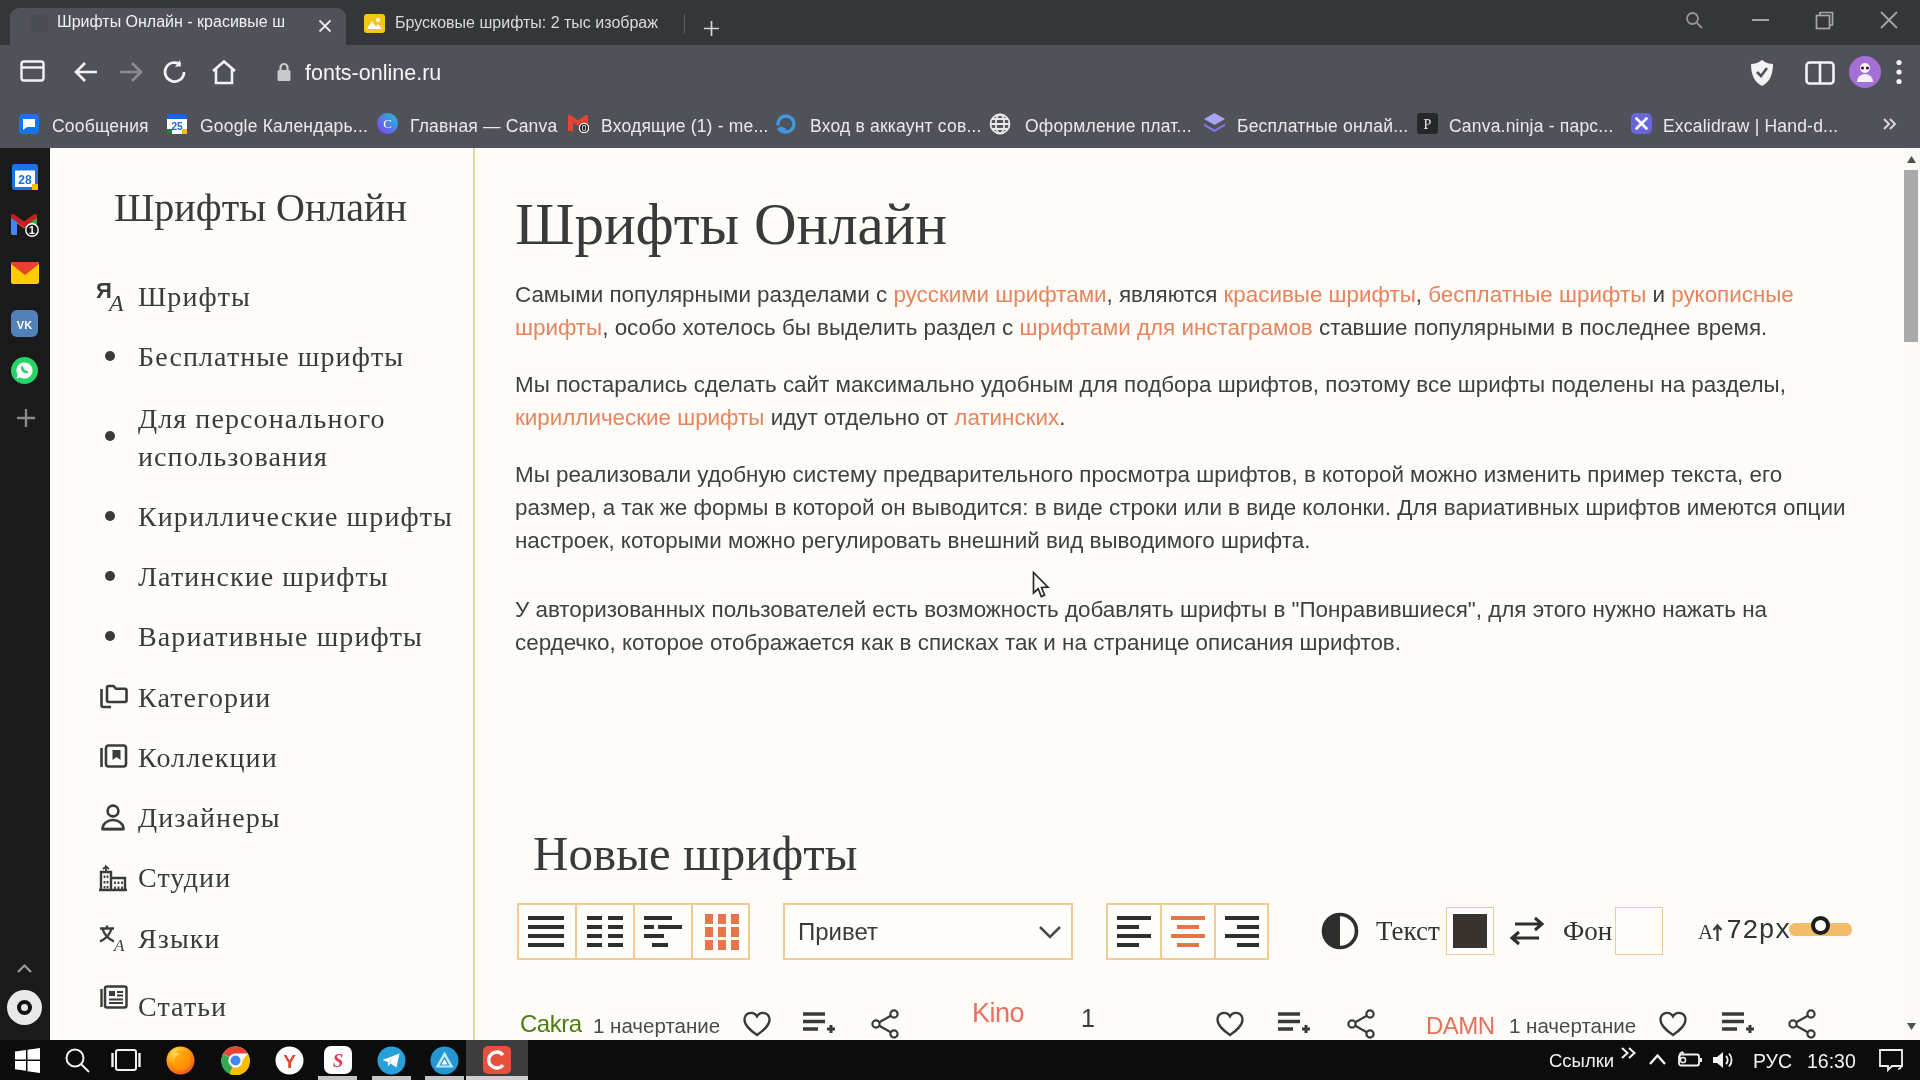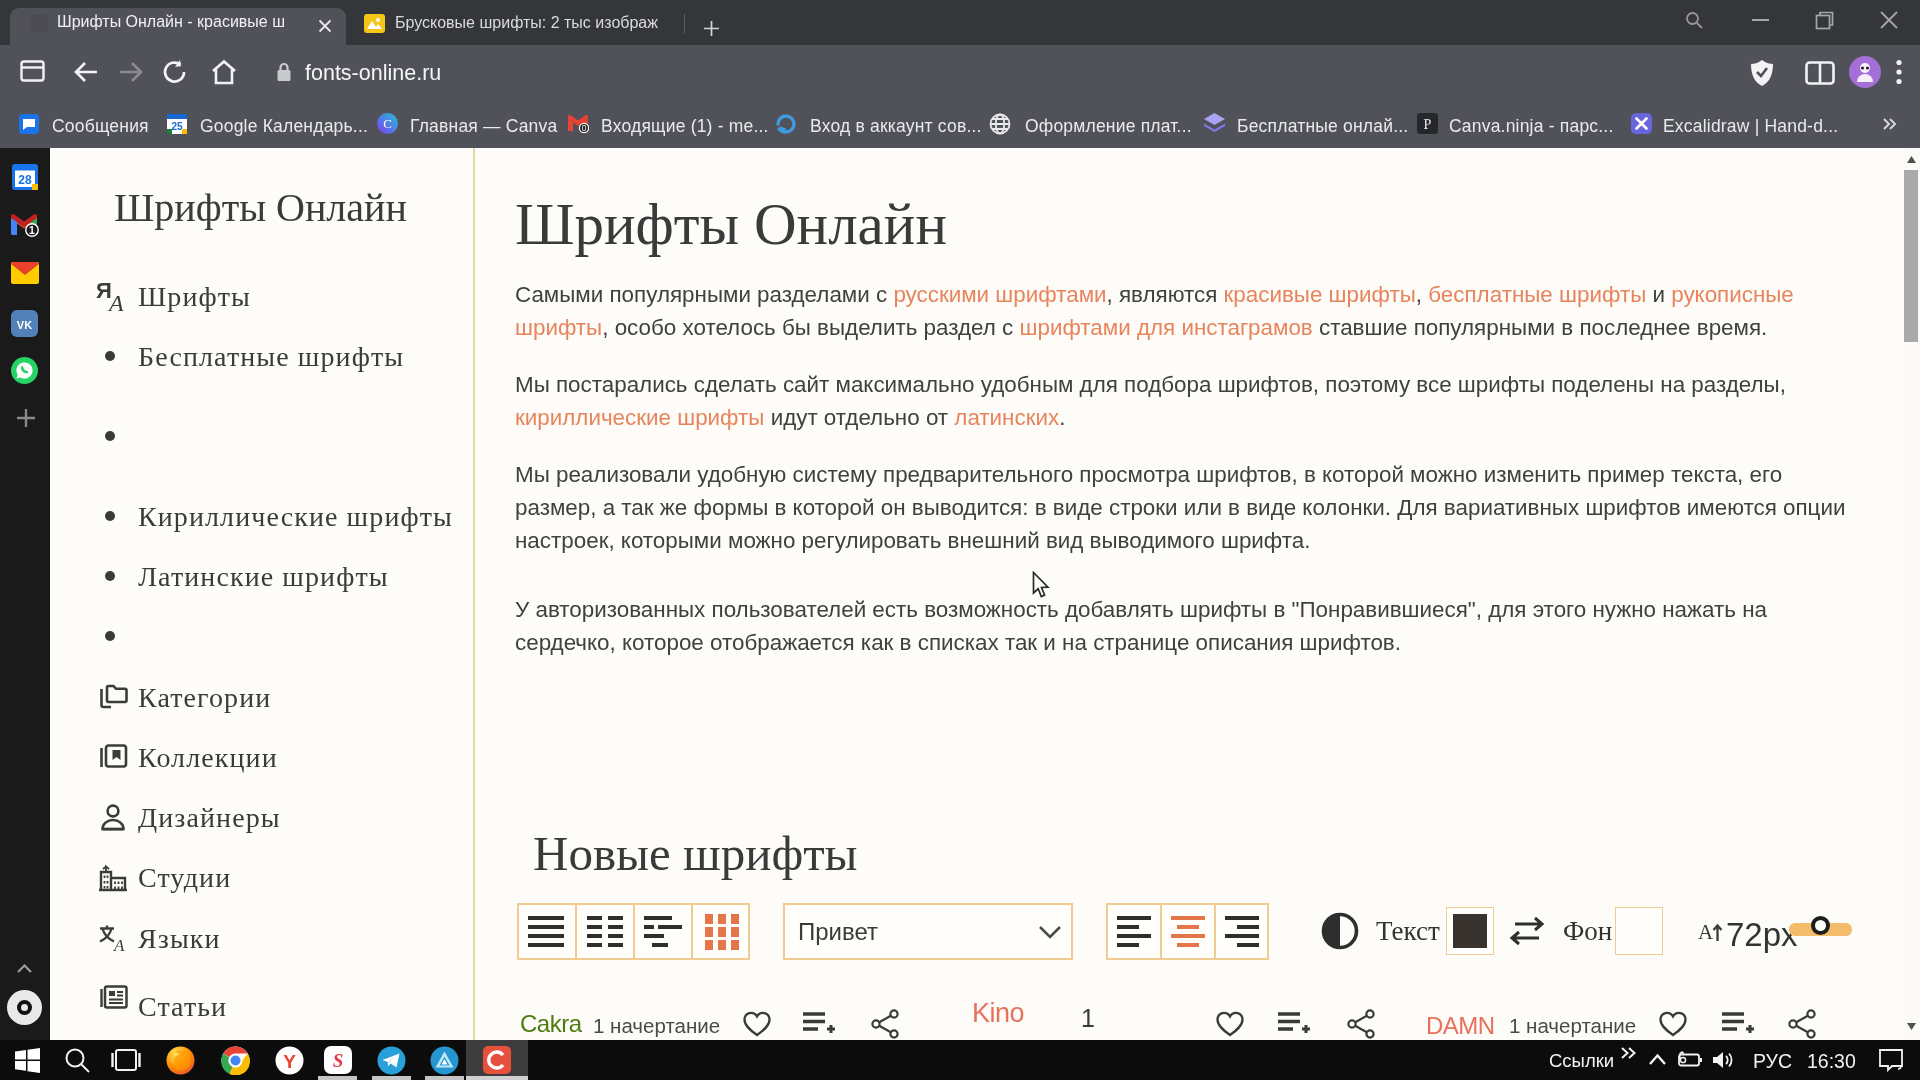--- a/index.html
+++ b/index.html
@@ -242,25 +242,27 @@
     <div class="abs title" style="left:64px;top:36px;">Шрифты Онлайн</div>
 
     <svg class="abs" style="left:46px;top:130px;" width="34" height="36" viewBox="0 0 34 36">
         <text x="0" y="20" font-size="22" font-weight="bold" fill="#3b3b3b" font-family="Liberation Sans">Я</text>
         <text x="13" y="33" font-size="24" font-style="italic" fill="#3b3b3b" font-family="Liberation Serif">A</text>
       </svg>
     <div class="navitem" style="top:133px;">Шрифты</div>
     <div class="bullet" style="top:203px;"></div>
     <div class="navitem" style="top:193px;">Бесплатные шрифты</div>
     <div class="bullet" style="top:283px;"></div>
+    <div class="navitem" style="top:252px;line-height:38px;">Для персонального<br>использования</div>
     <div class="bullet" style="top:363px;"></div>
     <div class="navitem" style="top:353px;">Кириллические шрифты</div>
     <div class="bullet" style="top:423px;"></div>
     <div class="navitem" style="top:413px;">Латинские шрифты</div>
     <div class="bullet" style="top:483px;"></div>
+    <div class="navitem" style="top:473px;">Вариативные шрифты</div>
 
     <svg class="abs" style="left:48px;top:534px;" width="30" height="28" viewBox="0 0 30 28">
         <path d="M3.5 7 V23 a2 2 0 0 0 2 2 H13" fill="none" stroke="#3b3b3b" stroke-width="2.6"></path>
         <path d="M9 18.5 V5.5 a1.5 1.5 0 0 1 1.5,-1.5 H15.5 L18 6.8 H27 a1.5 1.5 0 0 1 1.5,1.5 V18.5 a1.5 1.5 0 0 1 -1.5,1.5 H10.5 a1.5 1.5 0 0 1 -1.5,-1.5 Z" fill="none" stroke="#3b3b3b" stroke-width="2.6"></path>
       </svg>
     <div class="navitem" style="top:534px;">Категории</div>
 
     <svg class="abs" style="left:48px;top:594px;" width="30" height="28" viewBox="0 0 30 28">
         <path d="M3.5 6 V25" stroke="#3b3b3b" stroke-width="2.6"></path>
         <rect x="8" y="3.5" width="20" height="21" rx="2.5" fill="none" stroke="#3b3b3b" stroke-width="2.6"></rect>
@@ -362,21 +364,21 @@
   <svg class="abs" style="left:1457px;top:768px;" width="40" height="30" viewBox="0 0 40 30">
       <path d="M8 8 H34 M28 2 L35 8 L28 14" fill="none" stroke="#2e2e2e" stroke-width="3"></path>
       <path d="M32 22 H6 M12 16 L5 22 L12 28" fill="none" stroke="#2e2e2e" stroke-width="3"></path>
     </svg>
   <div class="abs" style="left:1513px;top:768px;font-family:'Liberation Serif',serif;font-size:27px;color:#333;">Фон</div>
   <div class="abs" style="left:1565px;top:759px;width:48px;height:48px;border:1.5px solid #f2cb92;background:#fffefb;"></div>
   <svg class="abs" style="left:1648px;top:771px;" width="26" height="24" viewBox="0 0 26 24">
       <text x="0" y="20" font-size="21" fill="#3a3a3a" font-family="Liberation Serif">A</text>
       <path d="M19.5 22 V7 M15.5 11 L19.5 6.5 L23.5 11" fill="none" stroke="#3a3a3a" stroke-width="2.3"></path>
     </svg>
-  <div class="abs" style="left:1676px;top:768px;font-family:Liberation Sans, sans-serif;font-size:33px;color:#333;">72px</div>
+  <div class="abs" style="left:1676px;top:768px;font-family:Liberation Mono, monospace;font-size:27px;color:#333;">72px</div>
   <div class="abs" style="left:1739px;top:775px;width:63px;height:13px;border-radius:6px;background:#f2bc6b;"></div>
   <div class="abs" style="left:1761px;top:768px;width:19px;height:19px;border-radius:50%;background:#fffefb;border:4px solid #1d1d1d;"></div>
 
   <div class="abs" style="left:470px;top:862px;font-size:24px;color:#4d7c0f;letter-spacing:-0.5px;">Cakra</div>
   <div class="abs" style="left:543px;top:866px;font-size:20.5px;color:#4a4a4a;">1 начертание</div>
   <svg class="abs" style="left:692px;top:862px;" width="30" height="28" viewBox="0 0 30 28">
       <path d="M15 25 C8 20 2.5 15.5 2.5 9.5 C2.5 5.5 5.5 2.8 9 2.8 C11.5 2.8 13.8 4.2 15 6.4 C16.2 4.2 18.5 2.8 21 2.8 C24.5 2.8 27.5 5.5 27.5 9.5 C27.5 15.5 22 20 15 25 Z" fill="none" stroke="#3a3a3a" stroke-width="2.3"></path>
     </svg>
   <svg class="abs" style="left:753px;top:864px;" width="32" height="26" viewBox="0 0 32 26">
       <path d="M0 2 H22 M0 9.5 H22 M0 17 H15" stroke="#3a3a3a" stroke-width="3.4"></path>

